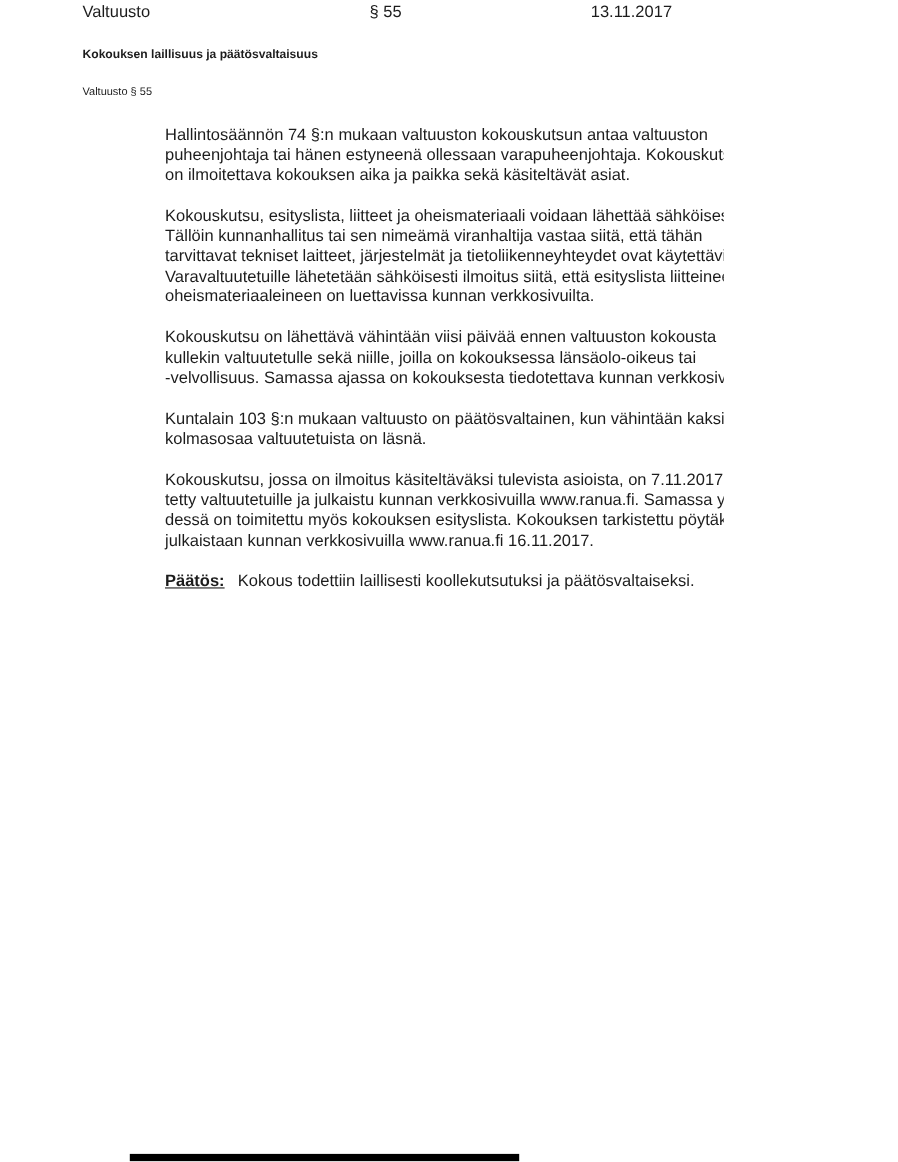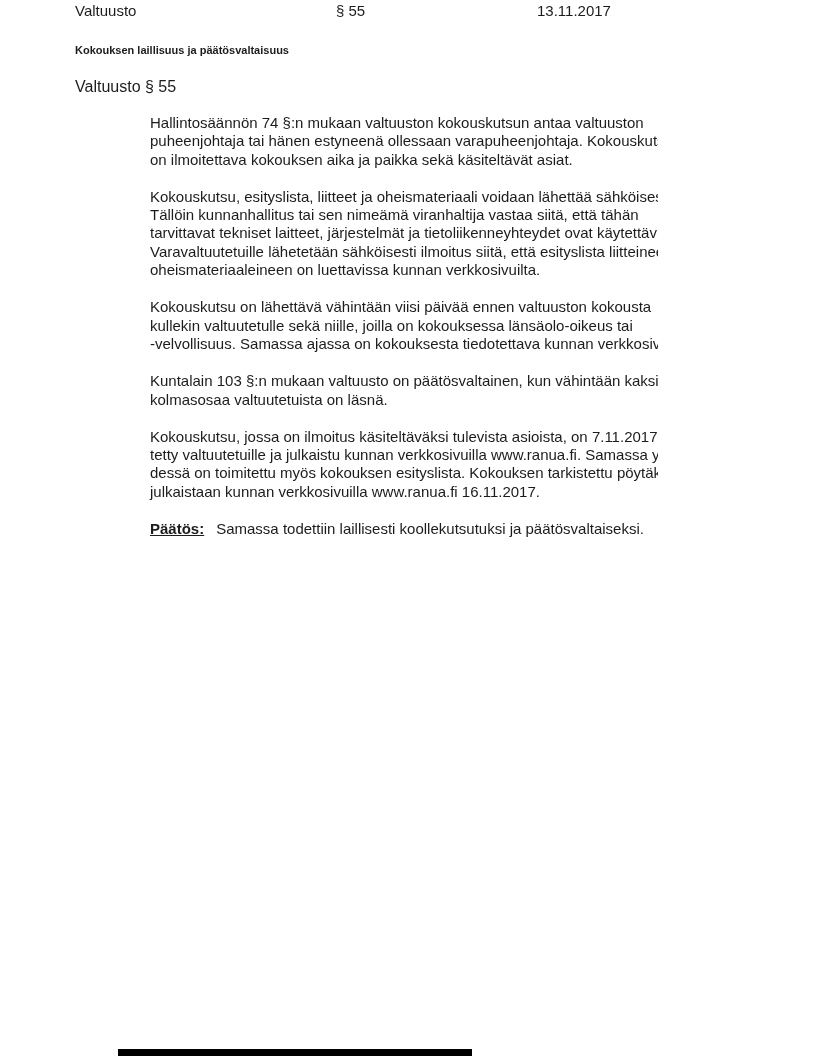--- a/index.html
+++ b/index.html
@@ -31,21 +31,21 @@
     left: 75px;
     top: 37px;
     font-size: 11px;
     font-weight: bold;
     white-space: nowrap;
   }
   .section-ref {
     position: absolute;
     left: 75px;
     top: 78px;
-    font-size: 16px;
+    font-size: 10px;
     white-space: nowrap;
   }
   .body-col {
     position: absolute;
     left: 150px;
     top: 114px;
     width: 650px;
     font-size: 15px;
     line-height: 18.3px;
   }
@@ -103,20 +103,20 @@
 
     <p class="para">Kuntalain 103 §:n mukaan valtuusto on päätösvaltainen, kun vähintään kaksi
 kolmasosaa valtuutetuista on läsnä.</p>
 
     <p class="para">Kokouskutsu, jossa on ilmoitus käsiteltäväksi tulevista asioista, on 7.11.2017 lähe-
 tetty valtuutetuille ja julkaistu kunnan verkkosivuilla www.ranua.fi. Samassa yhtey-
 dessä on toimitettu myös kokouksen esityslista. Kokouksen tarkistettu pöytäkirja
 julkaistaan kunnan verkkosivuilla www.ranua.fi 16.11.2017.</p>
 
     <p class="decision-line">
-      <span class="decision-label">Päätös:</span><span>Samassa todettiin laillisesti koollekutsutuksi ja päätösvaltaiseksi.</span>
+      <span class="decision-label">Päätös:</span><span>Kokous todettiin laillisesti koollekutsutuksi ja päätösvaltaiseksi.</span>
     </p>
 
   </div>
 
   <div class="scan-bar"></div>
 
 </div>
 
 </body></html>

